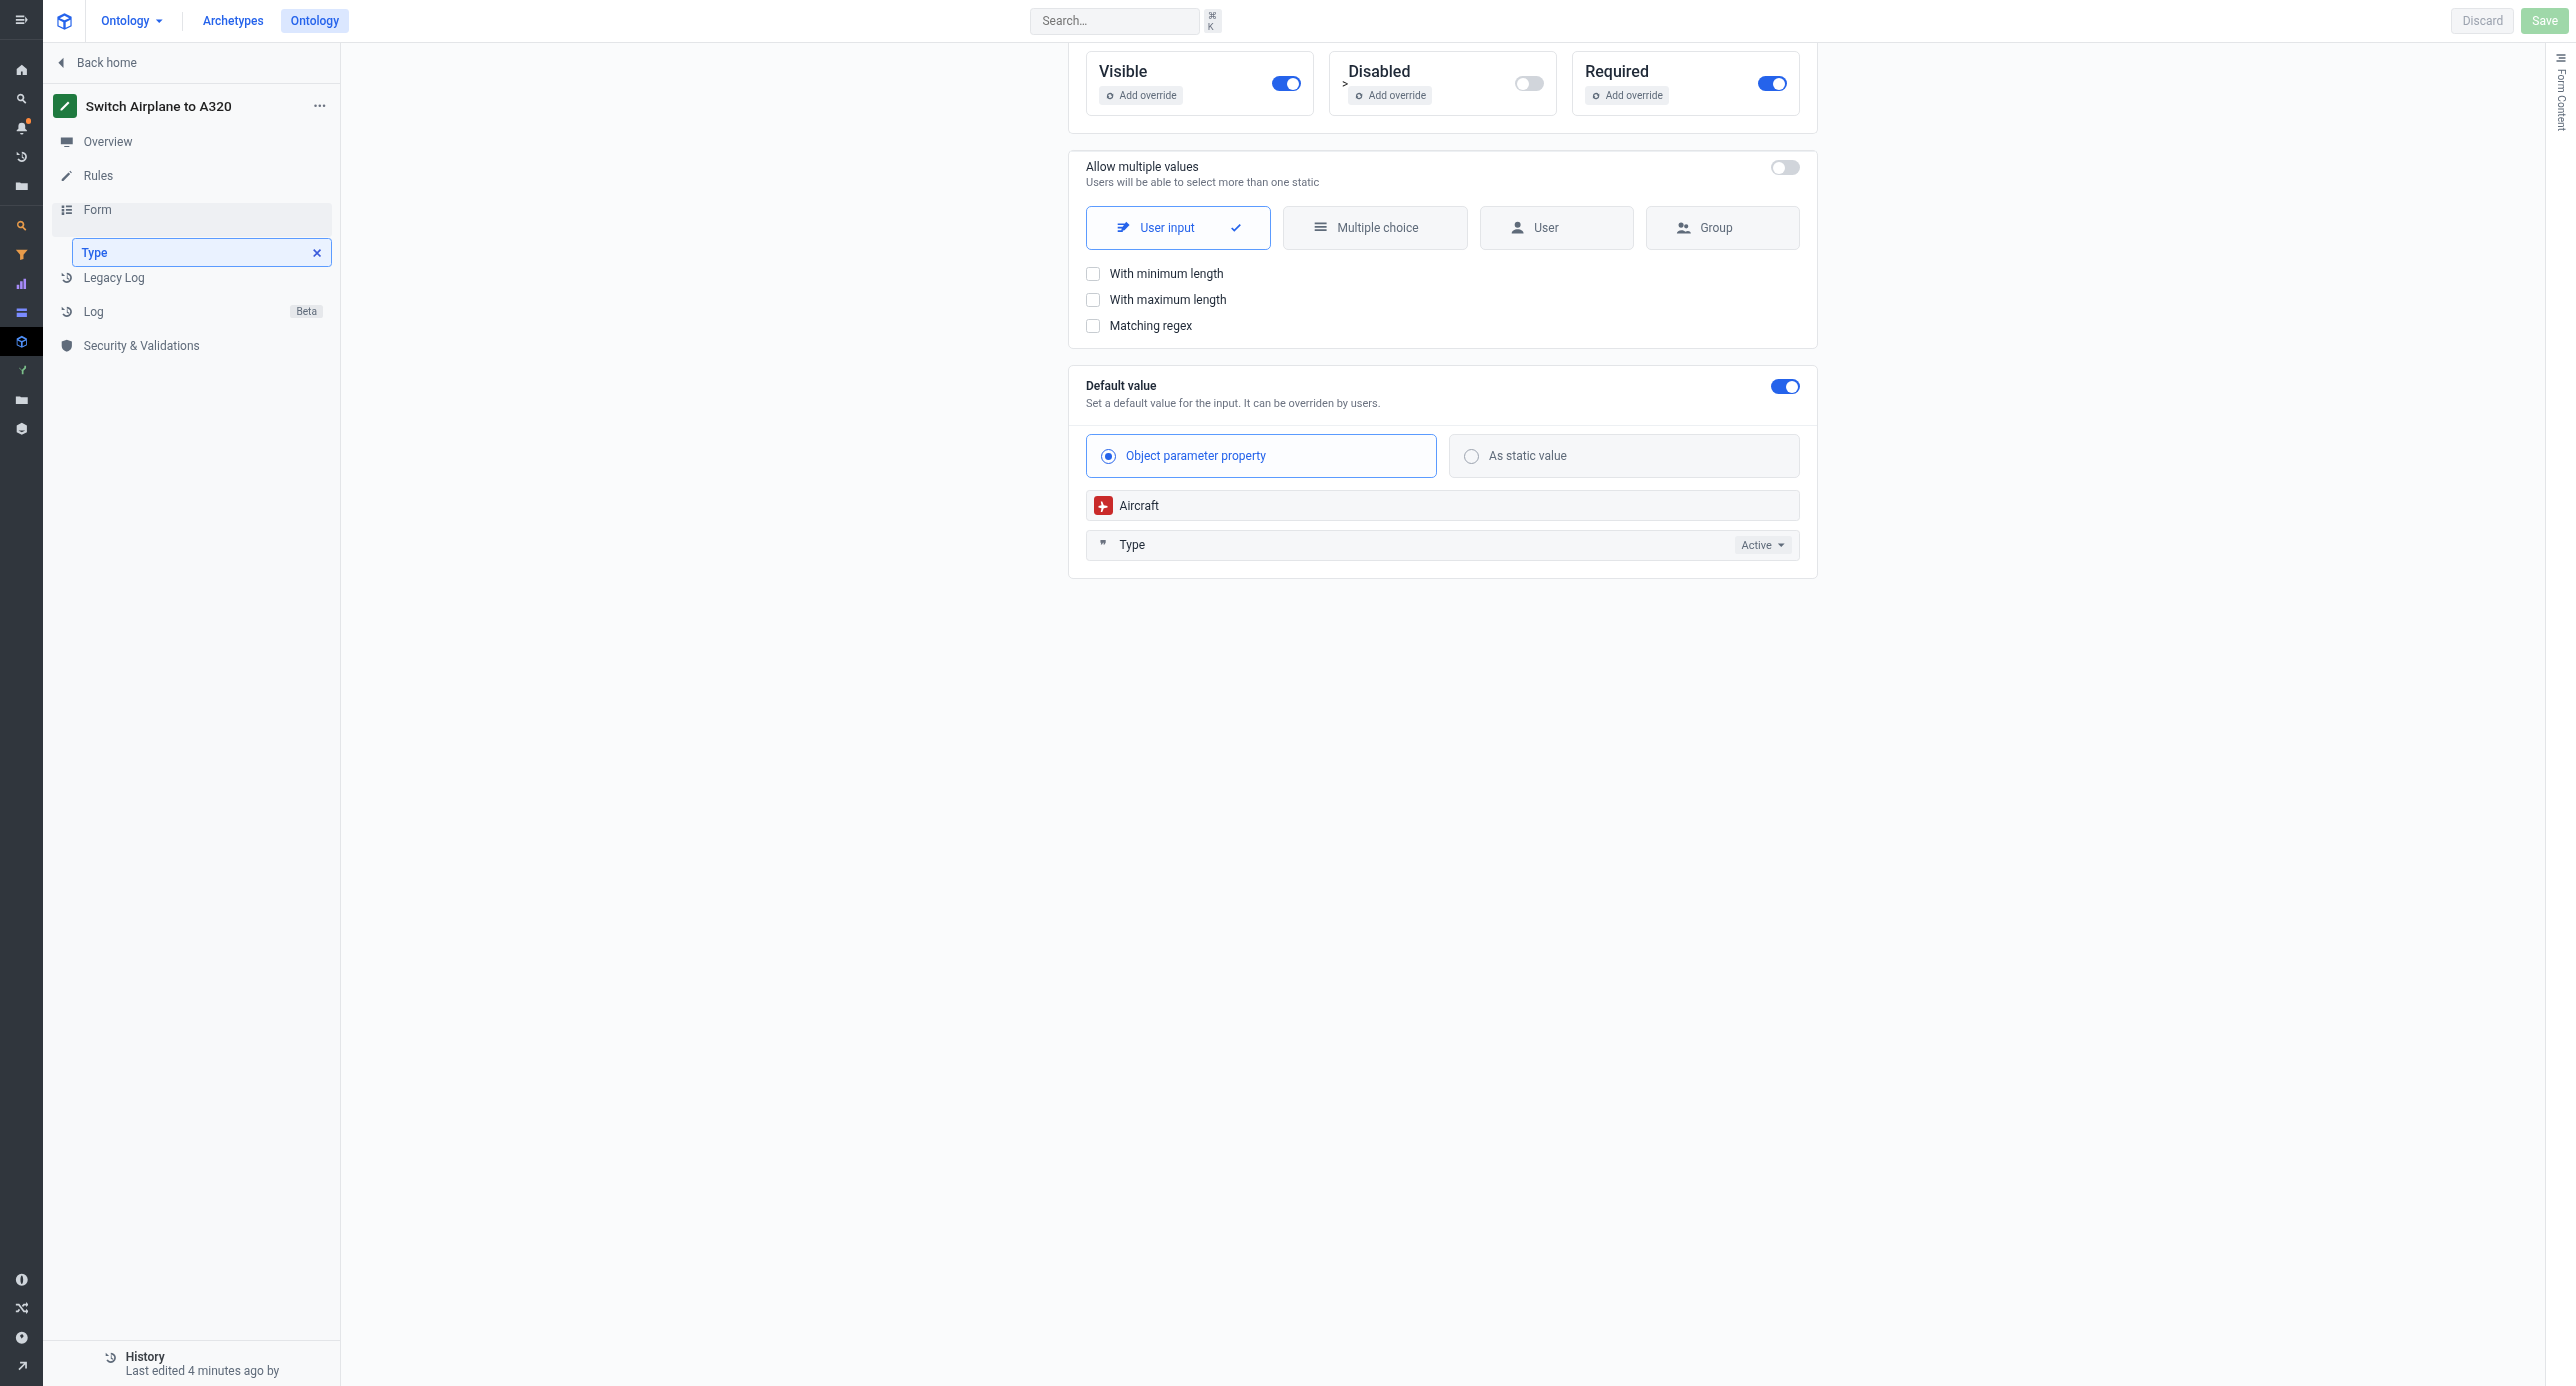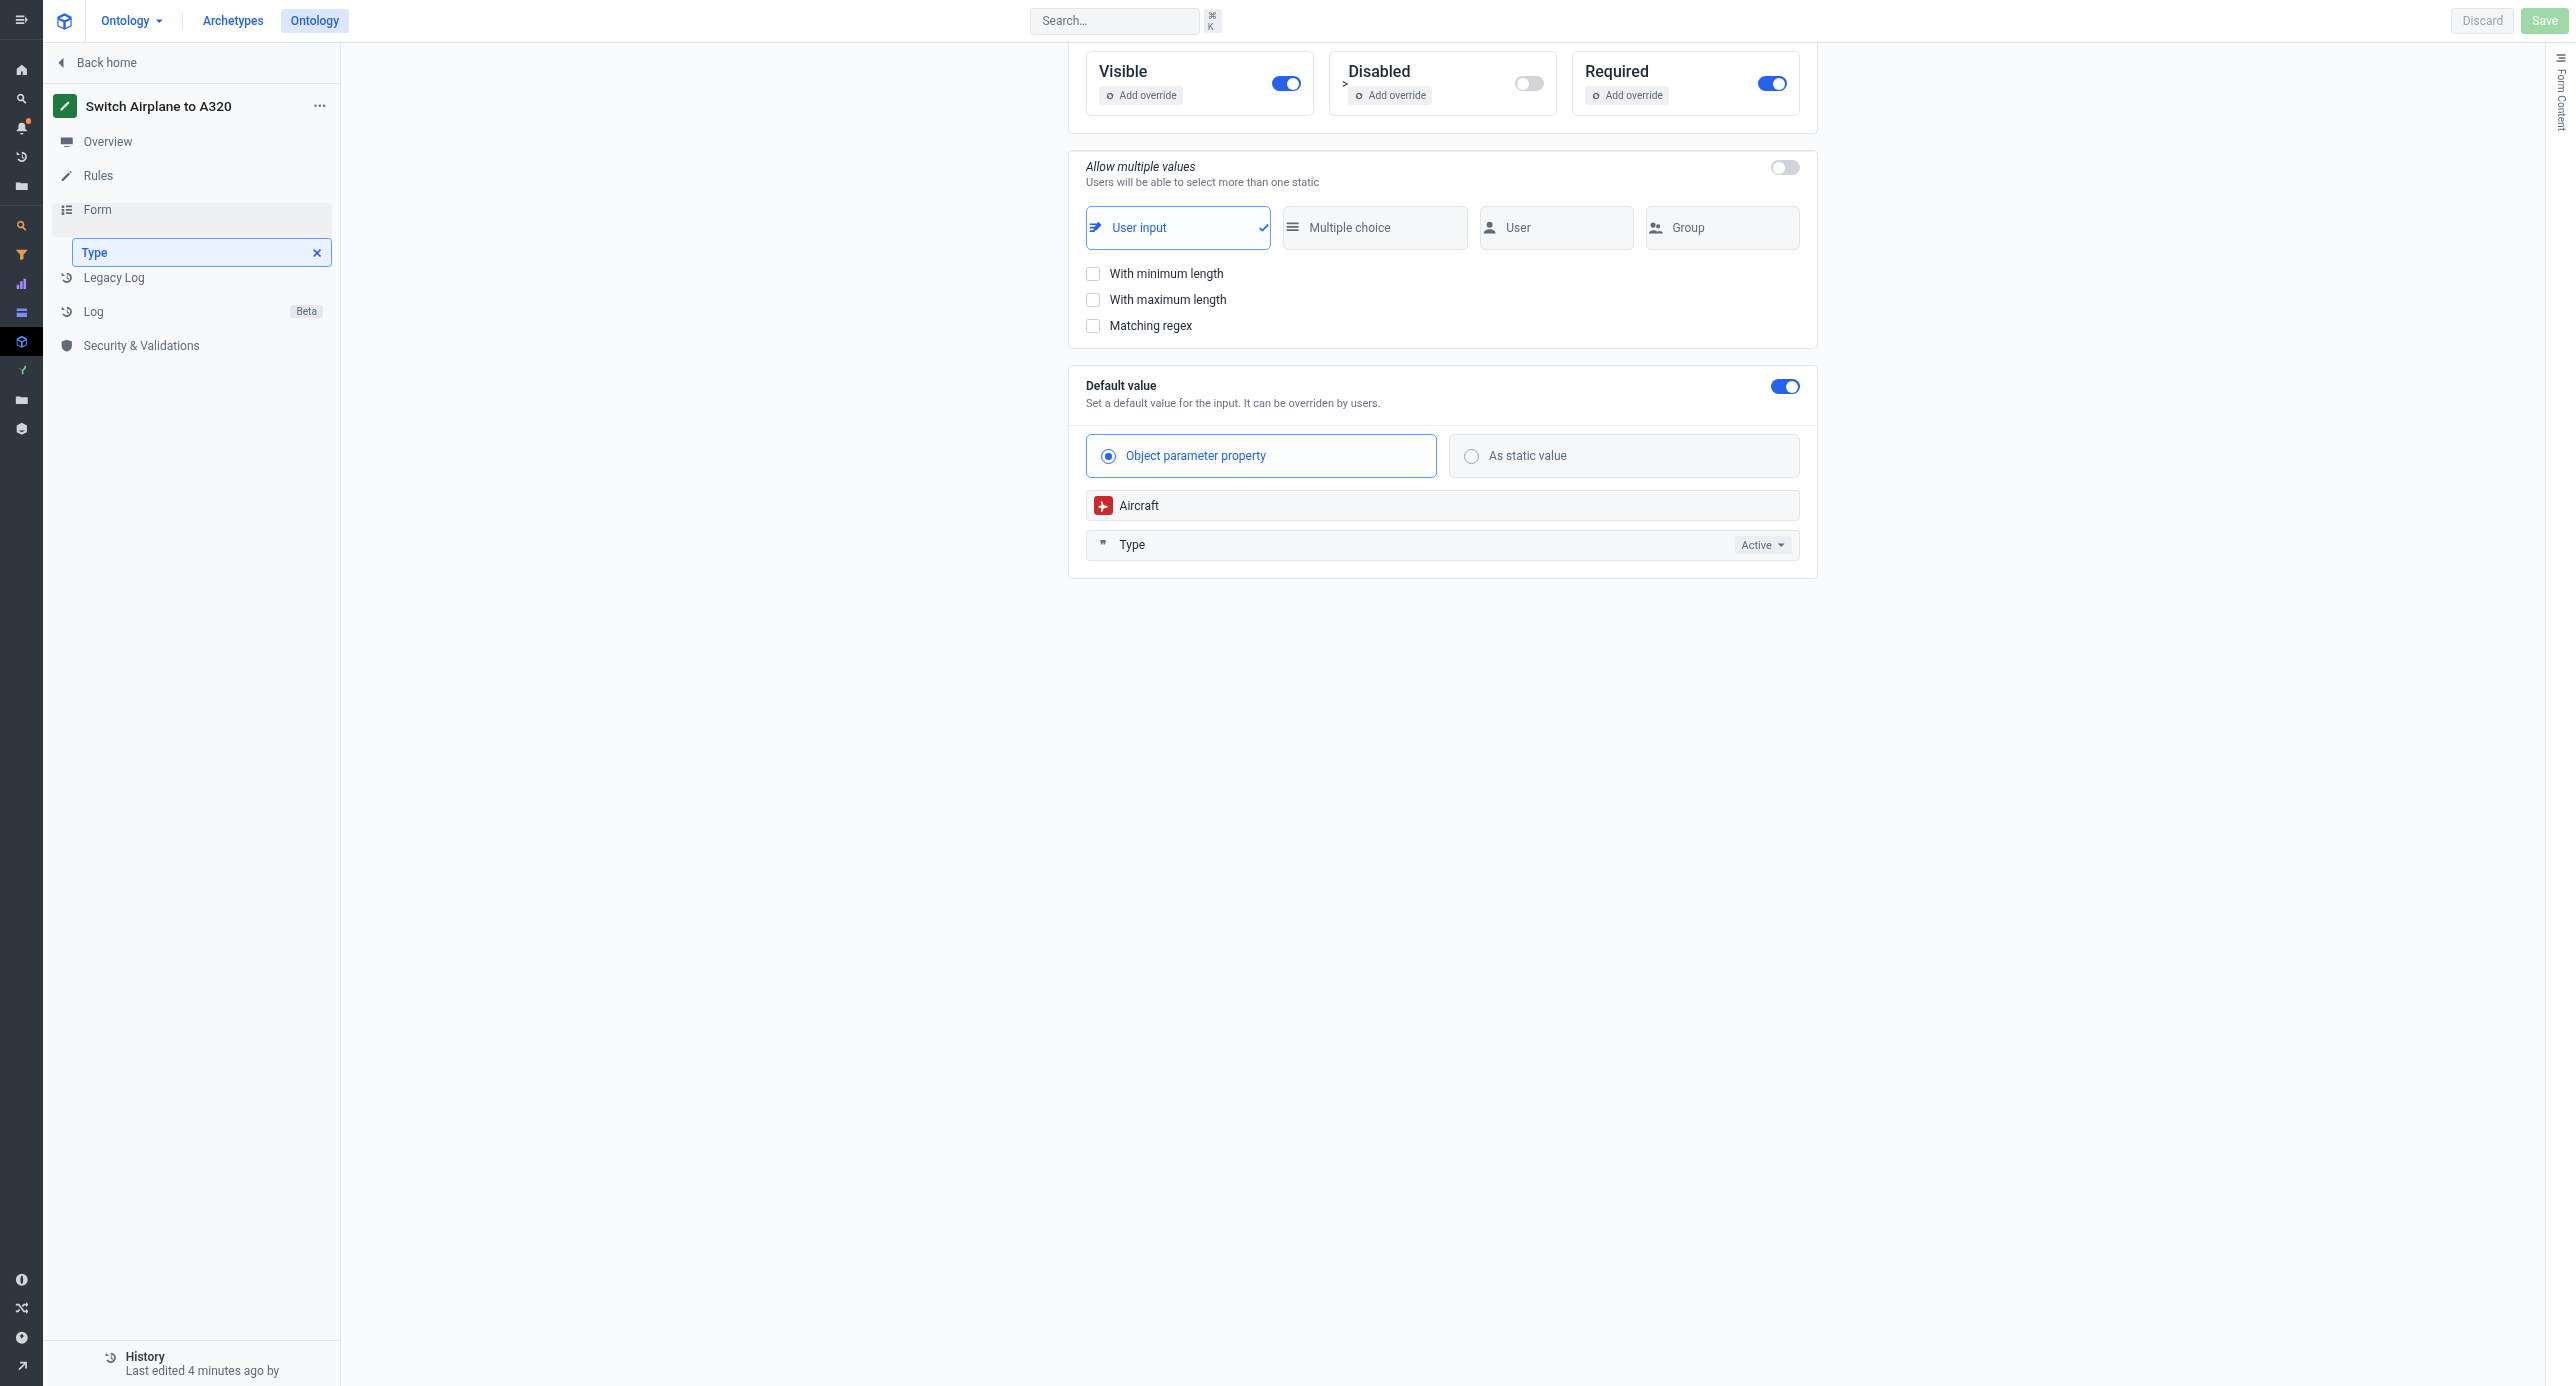--- a/index.html
+++ b/index.html
@@ -80,24 +80,24 @@
   .override-chip { display: inline-flex; align-items: center; gap: 4.3px; background: #eef0f3; border-radius: 3.4px; padding: 2.6px 6px; font-size: 10.2px; color: #5f6b7a; height: 19px; }
 
   
   .toggle { --on:#2563eb; --off:#d1d5db; width: 29px; height: 15.3px; background: var(--off); border-radius: 851px; position: relative; margin-left: auto; cursor: pointer; }
   .toggle .knob { position: absolute; top: 1.7px; left: 1.7px; width: 12px; height: 12px; background: #fff; border-radius: 50%; transition: left .1s; }
   .toggle.on { background: var(--on); }
   .toggle.on .knob { left: 15.3px; }
 
   
   .multi-row { display: flex; align-items: flex-start; padding: 8.5px 17px 12px 17px; }
-  .multi-row .mtxt .mtitle { color: #1f2937; font-size: 12px; font-style: italic; }
+  .multi-row .mtxt .mtitle { color: #1f2937; font-size: 12px; }
   .multi-row .mtxt .msub { color: #6b7280; font-size: 11px; margin-top: 1.7px; }
   .mode-grid { display: grid; grid-template-columns: 1.2fr 1.2fr 1fr 1fr; gap: 12px; padding: 5.1px 17px 15.3px 17px; }
-  .mode-card { height: 44px; border: 0.9px solid #e3e5e8; background: #f6f7f9; border-radius: 5.1px; display: flex; align-items: center; gap: 8.5px; padding: 0 0; color: #5f6b7a; cursor: pointer; }
+  .mode-card { height: 44px; border: 0.9px solid #e3e5e8; background: #f6f7f9; border-radius: 5.1px; display: flex; align-items: center; gap: 8.5px; padding: 0 28px; color: #5f6b7a; cursor: pointer; }
   .mode-card .mode-icon { width: 17px; display: flex; justify-content: center; }
   .mode-card.active { border: 1.3px solid #5b9bff; background: #fcfdff; color: #2563eb; }
   .mode-card .check { margin-left: auto; color: #2563eb; display: none; }
   .mode-card.active .check { display: inline; }
   .chk-col { padding: 1.7px 17px 15.3px 17px; display: flex; flex-direction: column; gap: 12px; }
   .chk-row { display: flex; align-items: center; gap: 10.2px; color: #1f2937; }
   .chk { width: 13.6px; height: 13.6px; border: 1.3px solid #c7ccd1; border-radius: 2.6px; background: #fff; }
 
   
   .dv-head-row { display: flex; align-items: flex-start; padding: 13.6px 17px 5.1px 17px; }

